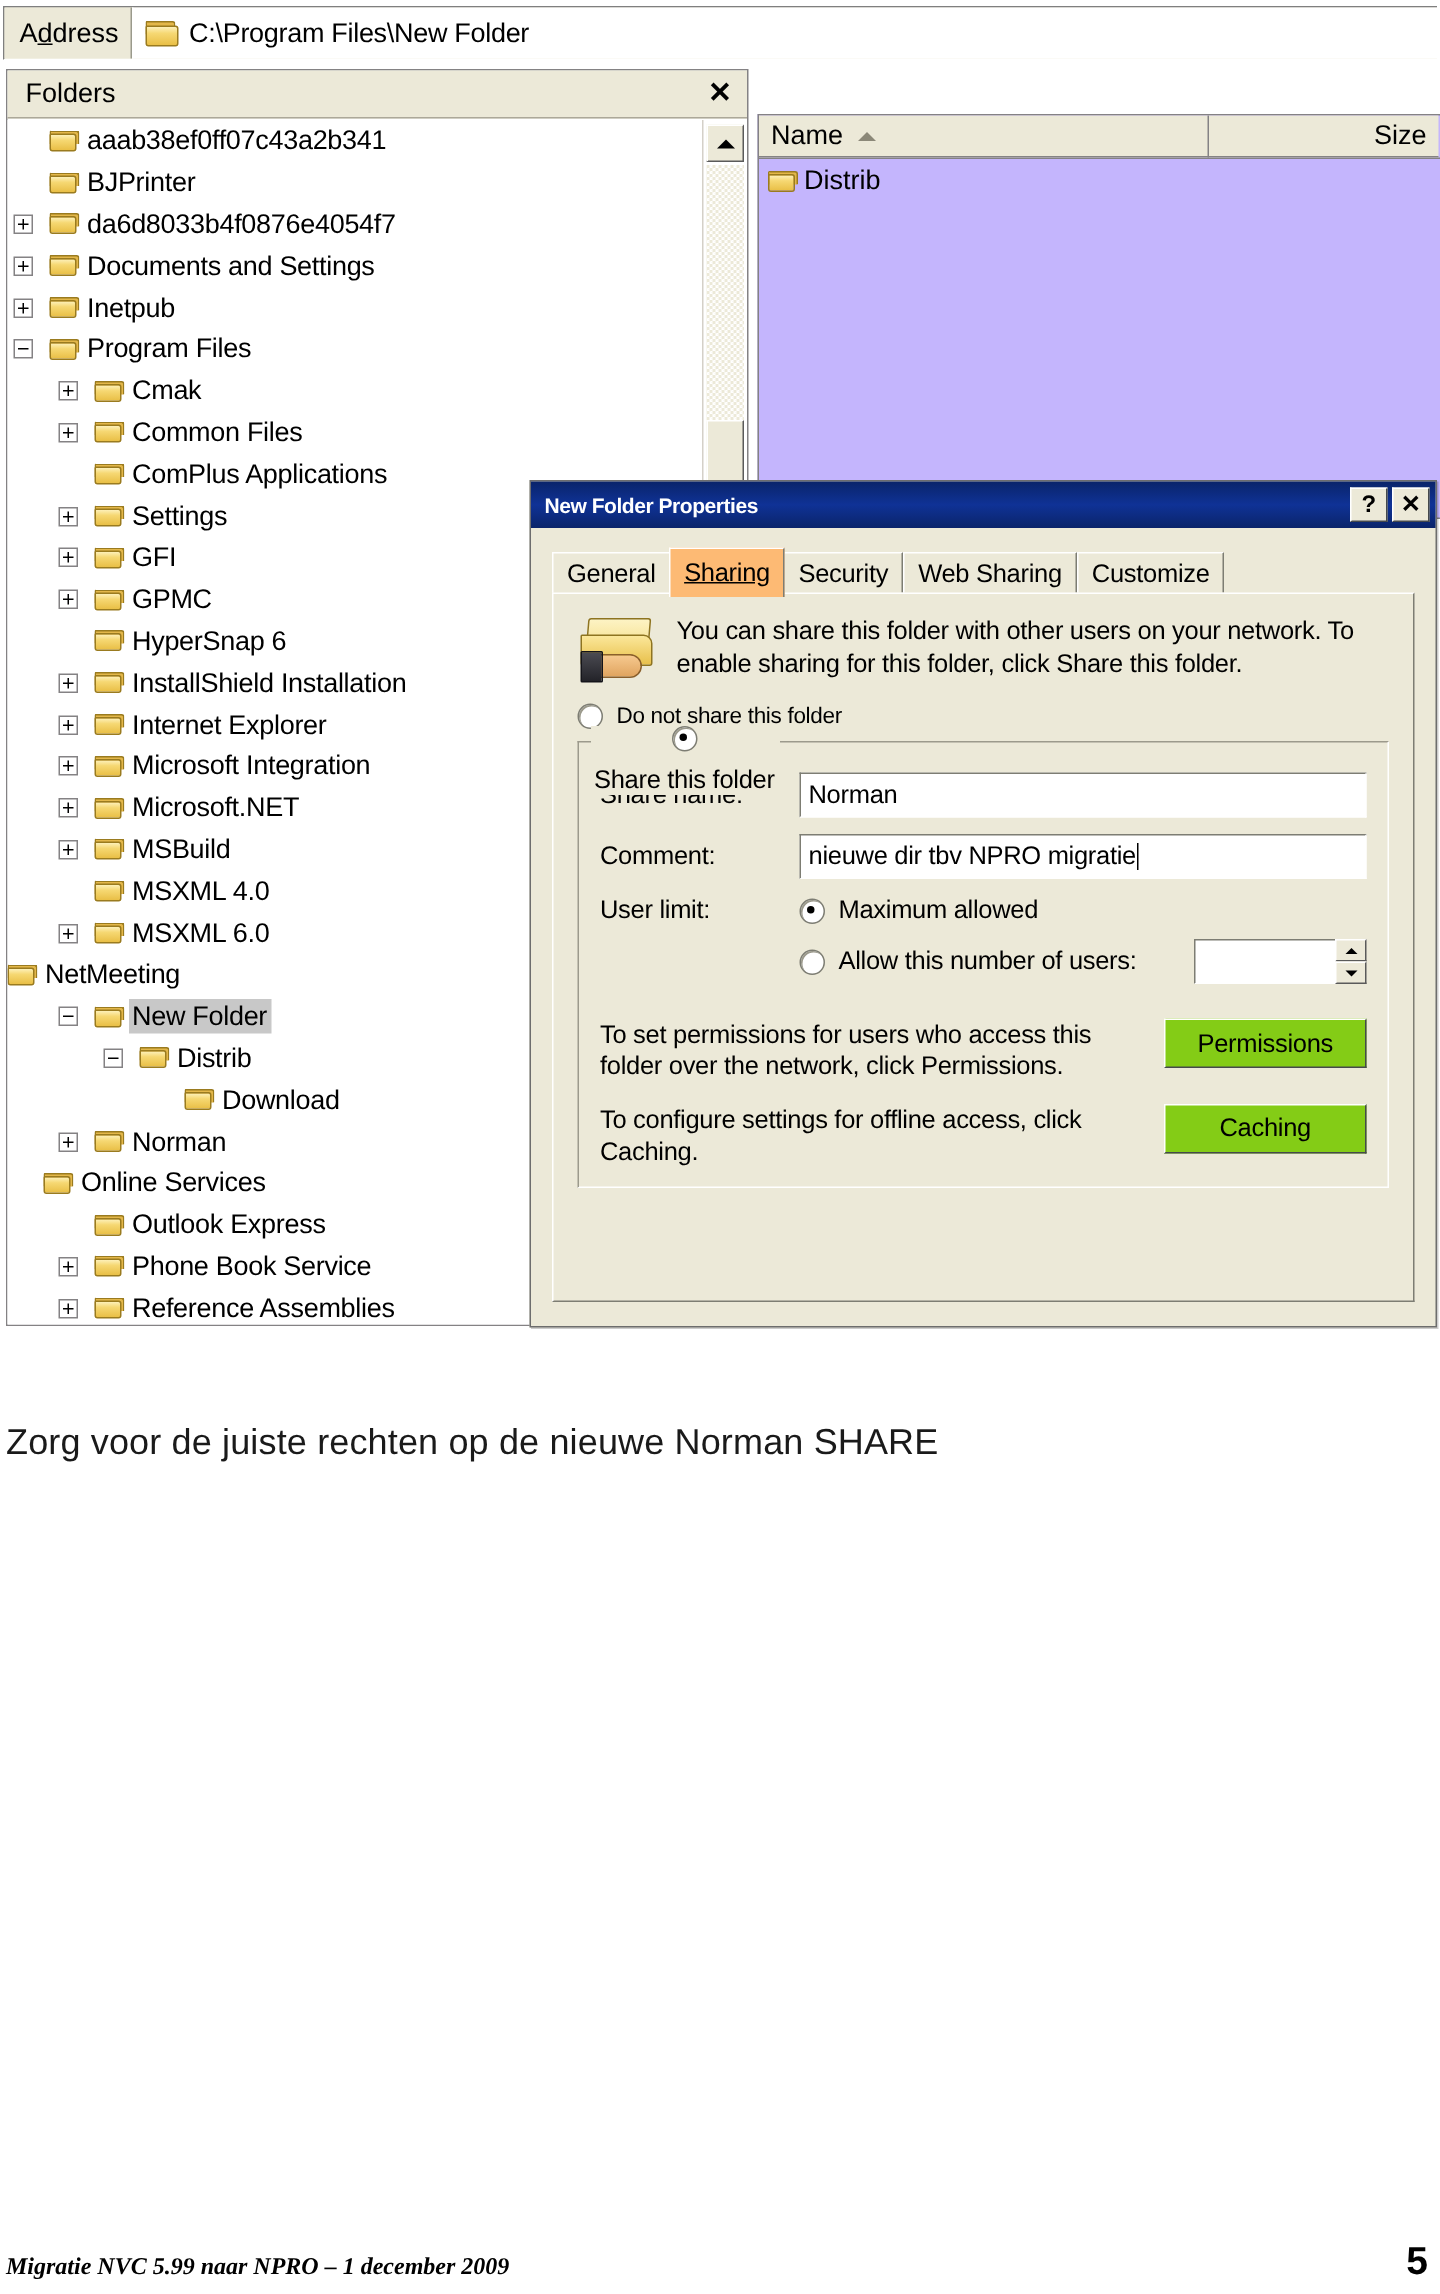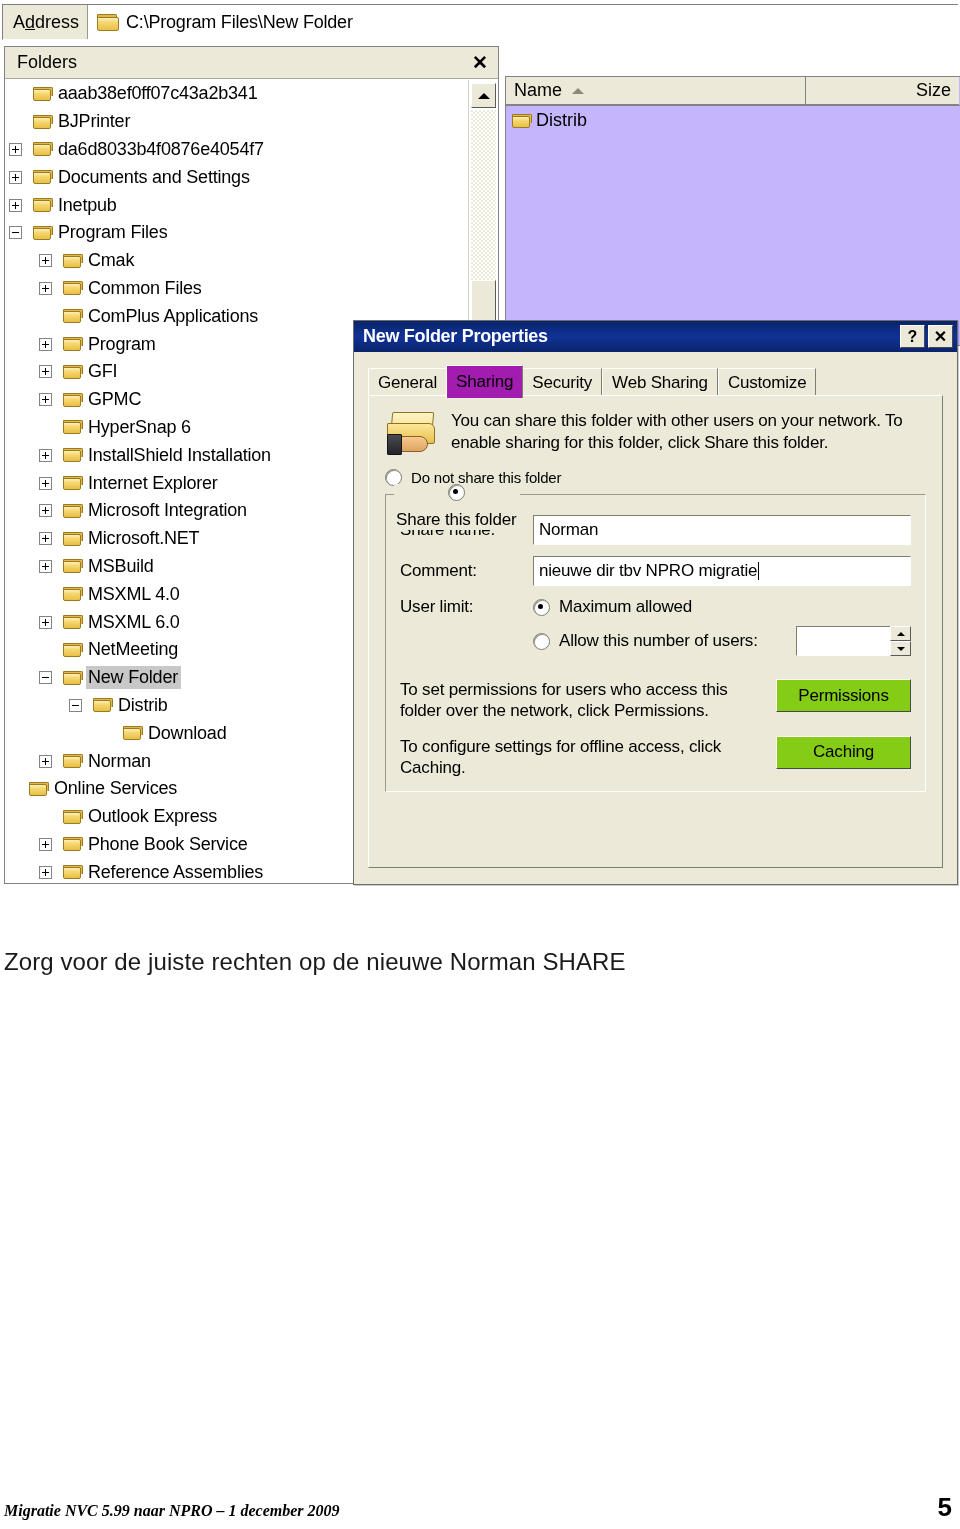--- a/index.html
+++ b/index.html
@@ -262,21 +262,21 @@
   }
   .dlg-title {
     height: 31px;
     background: linear-gradient(180deg,#0a246a 0%,#0f3296 50%,#0a246a 100%);
     display: flex; align-items: center;
     justify-content: space-between;
     padding: 0 4px 0 9px;
     box-sizing: border-box;
   }
   .dlg-title-text {
-    color: #ffffff; font-size: 18px; font-weight: bold;
+    color: #ffffff; font-size: 14px; font-weight: bold;
     letter-spacing: -0.3px;
   }
   .dlg-btns { display: flex; gap: 3px; }
   .dlg-btn {
     width: 25px; height: 23px;
     background: #ece9d8;
     border: 1px solid #ffffff;
     border-right-color: #45494c;
     border-bottom-color: #45494c;
     box-sizing: border-box;
@@ -298,29 +298,30 @@
     background: #ece9d8;
     border: 1px solid #ffffff;
     border-right-color: #7d7d73;
     border-bottom: none;
     box-sizing: border-box;
     height: 28px;
     display: flex; align-items: center;
     letter-spacing: -0.2px;
   }
   .tab.active {
-    background: #a21caf;
+    background: #fdba74;
     height: 33px;
     margin: 0 -1px -2px -1px;
     border: 1px solid #ffffff;
     border-right-color: #7d7d73;
     border-bottom: none;
     position: relative;
     z-index: 3;
     font-weight: normal;
+    text-decoration: underline;
   }
   .tab-panel {
     position: absolute;
     left: 14px; top: 74px;
     right: 14px; bottom: 16px;
     background: #ece9d8;
     border: 1px solid #ffffff;
     border-right-color: #7d7d73;
     border-bottom-color: #7d7d73;
     box-sizing: border-box;
@@ -662,21 +663,21 @@
               <span class="tr-label">ComPlus Applications</span>
             </span>
           </div>
           <div class="tree-row">
             <span class="twisty plus" style="left: 34px;"></span>
             <span class="tr-inner" style="margin-left: 58px;">
               <span class="ficon sm">
                 <span class="tab"></span>
                 <span class="body"></span>
               </span>
-              <span class="tr-label">Program</span>
+              <span class="tr-label">Settings</span>
             </span>
           </div>
           <div class="tree-row">
             <span class="twisty plus" style="left: 34px;"></span>
             <span class="tr-inner" style="margin-left: 58px;">
               <span class="ficon sm">
                 <span class="tab"></span>
                 <span class="body"></span>
               </span>
               <span class="tr-label">GFI</span>
@@ -764,21 +765,21 @@
             <span class="twisty plus" style="left: 34px;"></span>
             <span class="tr-inner" style="margin-left: 58px;">
               <span class="ficon sm">
                 <span class="tab"></span>
                 <span class="body"></span>
               </span>
               <span class="tr-label">MSXML 6.0</span>
             </span>
           </div>
           <div class="tree-row">
-            <span class="tr-inner" style="margin-left: 58px;">
+            <span class="tr-inner" style="">
               <span class="ficon sm">
                 <span class="tab"></span>
                 <span class="body"></span>
               </span>
               <span class="tr-label">NetMeeting</span>
             </span>
           </div>
           <div class="tree-row">
             <span class="twisty" style="left: 34px;"></span>
             <span class="tr-inner" style="margin-left: 58px;">

